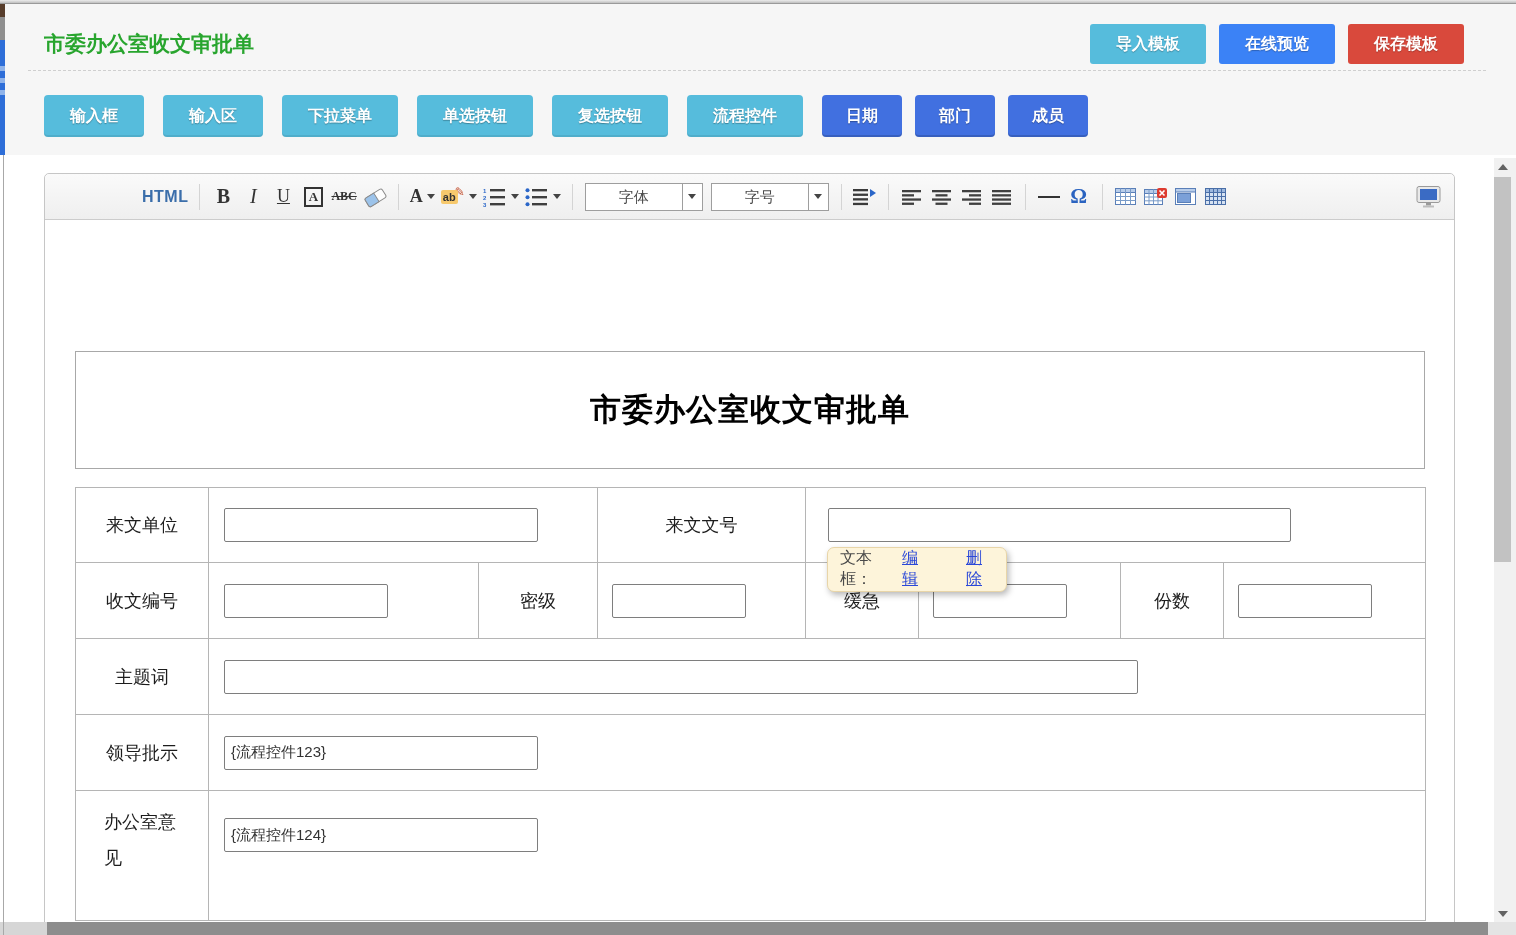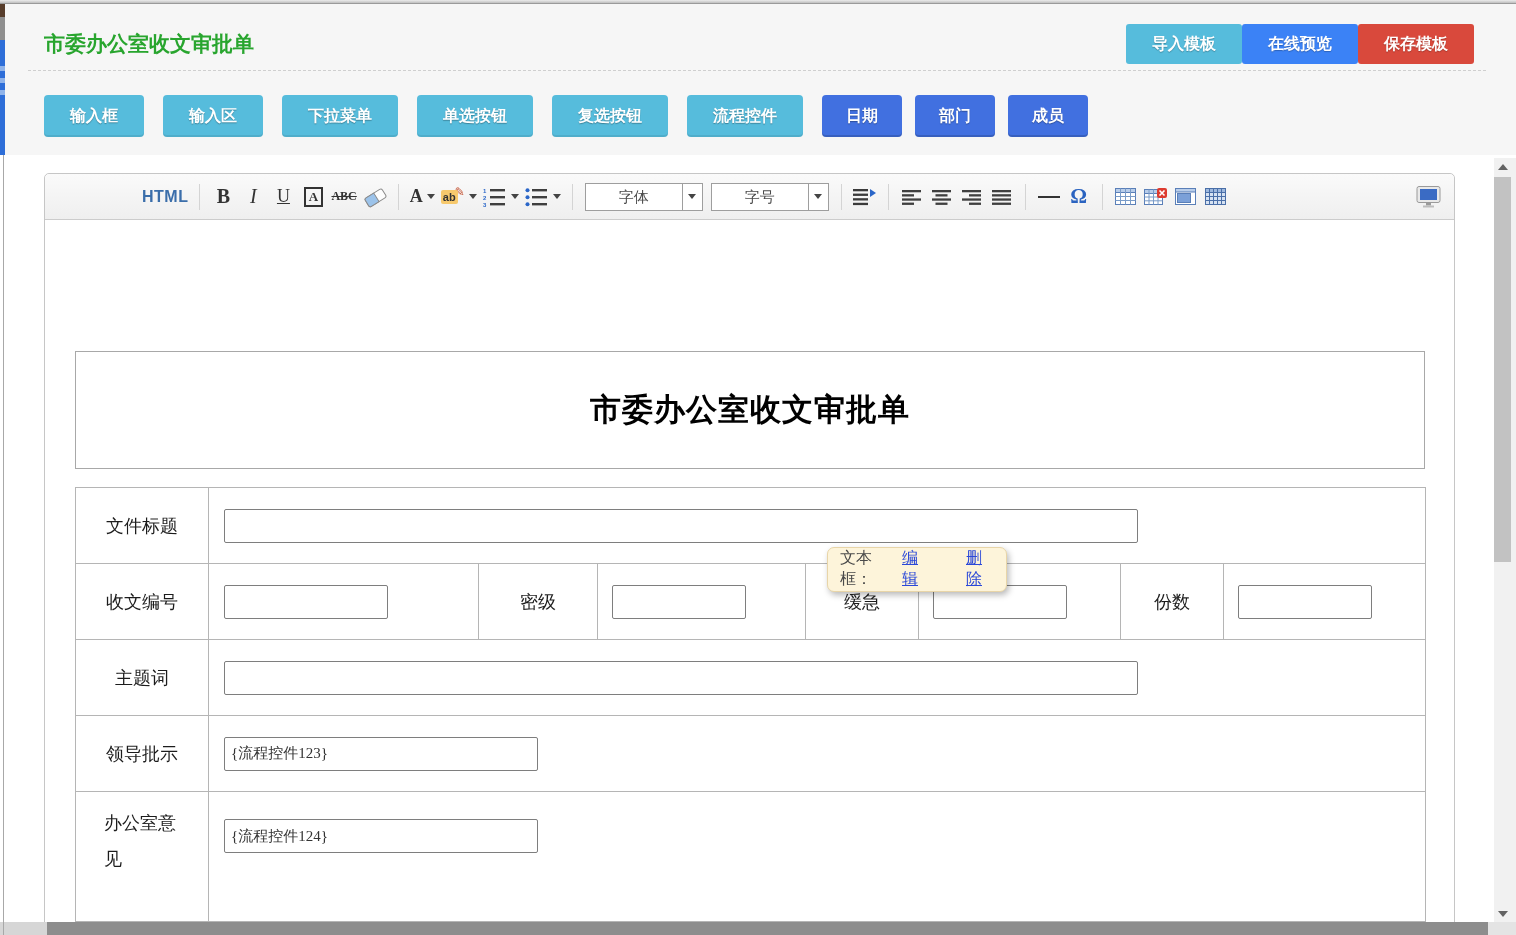--- a/index.html
+++ b/index.html
@@ -14,21 +14,21 @@
   .sl-1 { top:4px;  height:13px; background:#573d2b; }
   .sl-2 { top:17px; height:23px; background:#8f8f8f; }
   .sl-3 { top:40px; height:115px; background:#2e6ed8; }
   .sl-3 .stripe { position:absolute; left:0; width:5px; height:5px; background:#8fb3ea; }
   .left-line { position:absolute; left:3px; top:155px; bottom:0; width:1px; background:#a8a8a8; z-index:41; }
 
   
   .header { position:absolute; left:5px; right:0; top:4px; height:151px; background:#f6f6f6; z-index:5; }
   .app-title { position:absolute; left:39px; top:26px; font-size:21px; font-weight:bold; color:#28a52e; }
   .dashed-divider { position:absolute; left:23px; right:30px; top:66px; border-top:1px dashed #cfcfcf; }
-  .header-actions { position:absolute; right:42px; top:20px; display:flex; }
+  .header-actions { position:absolute; right:52px; top:20px; display:flex; gap:13px; }
   .hbtn { height:40px; min-width:116px; padding:0 18px; border:none; border-radius:3px; color:#fff;
           font-size:16px; font-weight:bold; font-family:inherit; cursor:pointer;
           text-shadow:0 1px 1px rgba(0,0,0,.25); }
   .hbtn.import { background:#56bcdc; }
   .hbtn.preview { background:#3b82f6;font-family:Liberation Serif, serif; }
   .hbtn.save { background:#d9493c; }
   .widget-toolbar { position:absolute; left:39px; top:91px; display:flex; align-items:flex-start; }
   .wbtn { height:42px; border:none; border-radius:4px; color:#fff; font-size:16px; font-weight:bold;
           font-family:inherit; cursor:pointer; text-shadow:0 1px 1px rgba(0,0,0,.3); margin-right:19px; }
   .wbtn.light { background:#56bcdc; padding:0 26px; box-shadow:inset 0 -2px 0 rgba(0,0,0,.08); }
@@ -67,21 +67,21 @@
                    display:flex; align-items:center; justify-content:center; }
   .doc-title-box span { font-size:31px; font-weight:bold; color:#000; letter-spacing:1px; }
   .doc-table { margin:18px 0 0 30px; width:1350px; border-collapse:collapse; table-layout:fixed; }
   .doc-table td { border:1px solid #b5b5b5; vertical-align:middle; }
   .doc-table td.lbl { text-align:center; font-size:18px; color:#1c1c1c; }
   tr.r1 { height:75px; } tr.std { height:76px; } tr.r6 { height:130px; }
   tr.r6 td { vertical-align:top; }
   tr.r6 td.lbl { padding-top:13px; }
   tr.r6 .wrap { display:inline-block; width:76px; line-height:2; text-align:left; }
   .fi { height:34px; border:1px solid #7e7e7e; border-radius:2px; background:#fff; margin-left:15px;
-        font-size:15px; color:#333; padding:0 6px; font-family:Liberation Serif, serif; }
+        font-size:15px; color:#333; padding:0 6px; font-family:Liberation Sans, sans-serif; }
   .w313 { width:314px; } .w462 { width:463px; margin-left:22px; } .w913 { width:914px; }
   .w163 { width:164px; } .w133 { width:134px; margin-left:14px; }
   tr.r6 .fi { margin-top:27px; }
 
   
   .ctx-tooltip { position:absolute; left:827px; top:547px; width:180px; height:45px; background:#fdf4da;
                  border:1px solid #e8d5a8; border-radius:7px; box-shadow:2px 3px 6px rgba(0,0,0,.28);
                  display:flex; padding:0 12px; font-size:16px; color:#4a4a4a; z-index:20; }
   .ctx-tooltip a { color:#2b48d8; text-decoration:underline; font-size:16px; }
   .ctx-tooltip .edit { margin-left:6px; }
@@ -299,23 +299,25 @@
           <col style="width:133px">
             <col style="width:270px">
             <col style="width:119px">
             <col style="width:208px">
           <col style="width:113px">
             <col style="width:202px">
             <col style="width:103px">
             <col style="width:202px">
         </colgroup>
         <tbody>
-        <tr class="std">
-          <td class="lbl">文件标题</td>
-          <td colspan="7"><input class="fi w913" style=""></td>
+            <tr class="r1">
+          <td class="lbl">来文单位</td>
+          <td colspan="2"><input class="fi w313" style=""></td>
+          <td class="lbl">来文文号</td>
+          <td colspan="4"><input class="fi w462" style=""></td>
         </tr>
         <tr class="std">
           <td class="lbl">收文编号</td>
           <td><input class="fi w163" style=""></td>
           <td class="lbl">密级</td>
           <td><input class="fi w133" style=""></td>
           <td class="lbl">缓急</td>
           <td><input class="fi w133" style=""></td>
           <td class="lbl">份数</td>
           <td><input class="fi w133" style=""></td>

